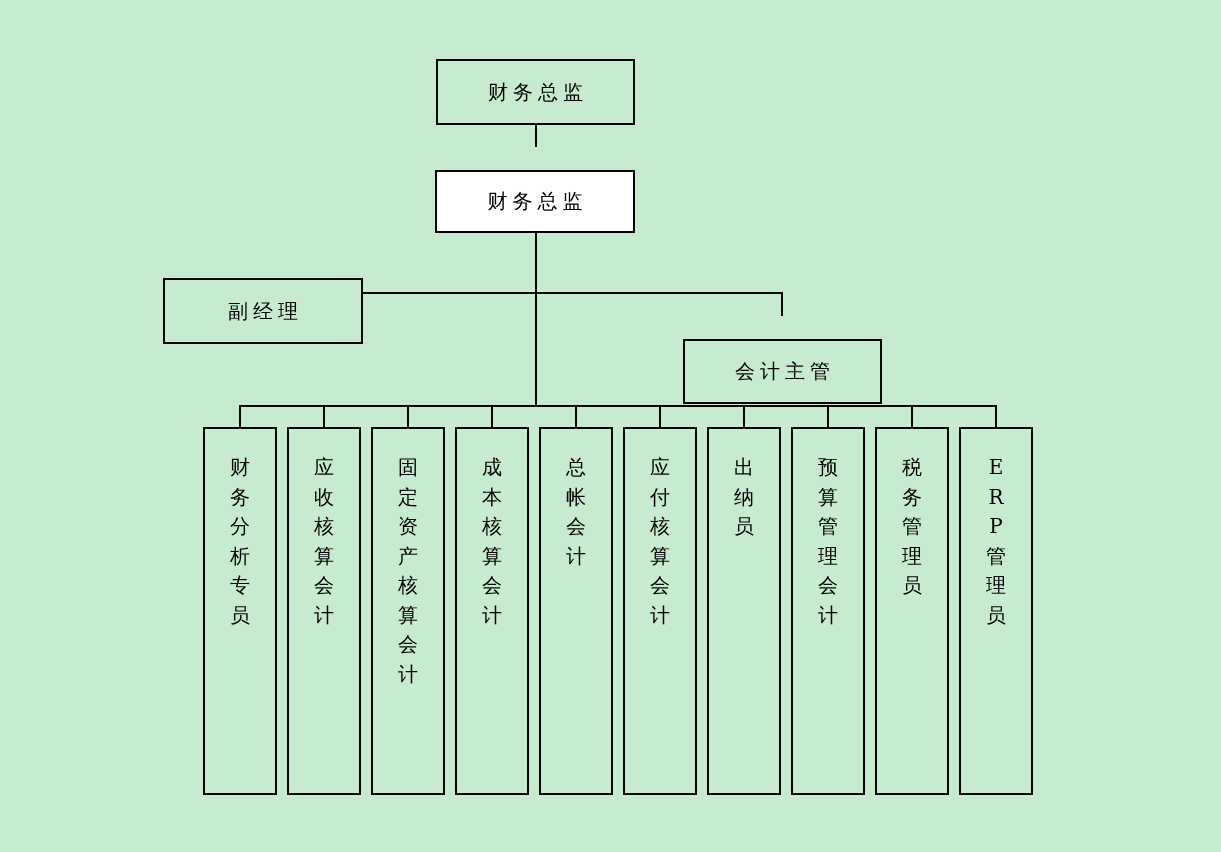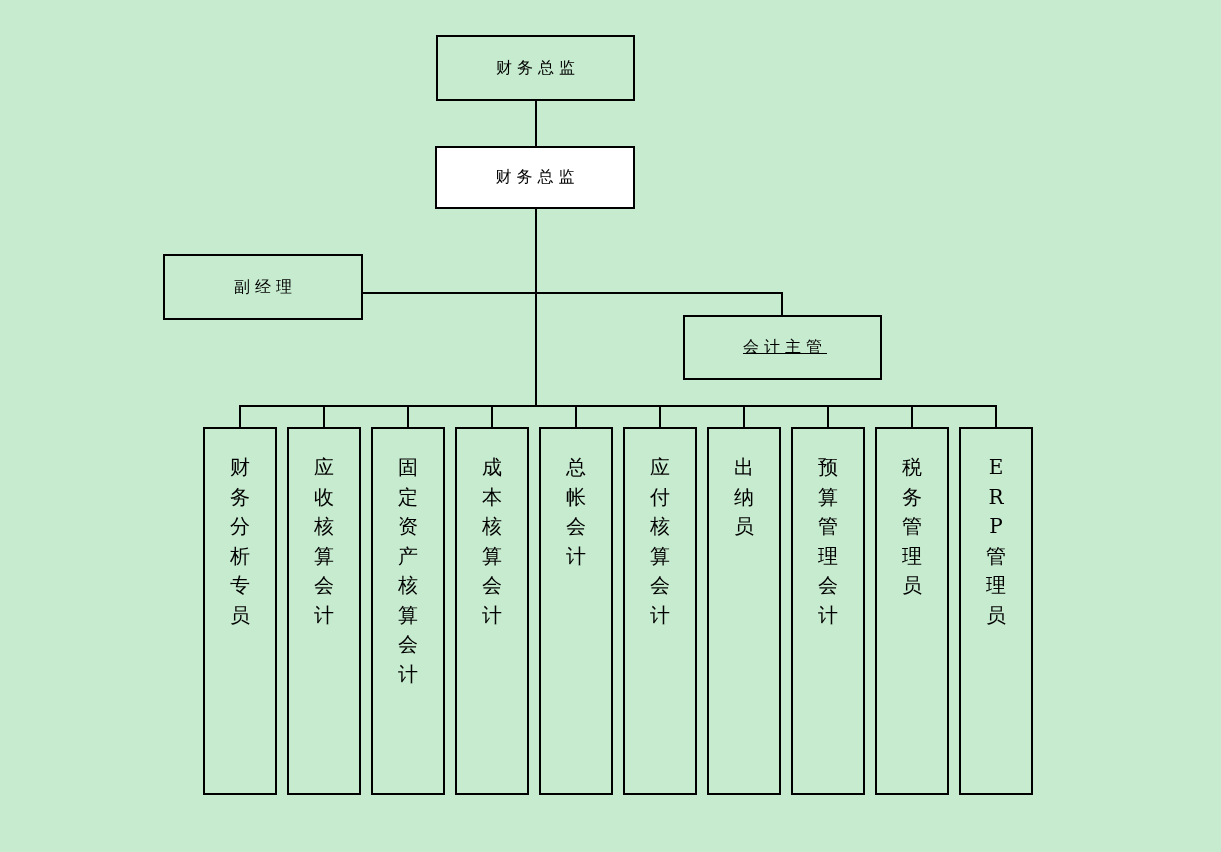--- a/index.html
+++ b/index.html
@@ -22,24 +22,25 @@
     background: var(--bg);
     overflow: hidden;
   }
   .node {
     position: absolute;
     border: 2px solid var(--line);
     background: var(--fill);
     display: flex;
     align-items: center;
     justify-content: center;
-    font-size: 16px;
+    font-size: 20px;
     letter-spacing: 5px;
     text-indent: 5px;
     white-space: nowrap;
+    margin-top: 24px;
   }
   .node.highlight { background: var(--highlight); }
   .connector {
     position: absolute;
     background: var(--line);
   }
   .staff-box {
     position: absolute;
     top: 427px;
     width: 74px;
@@ -84,21 +85,21 @@
   </div>
 
   <div class="node highlight" style="left:435px; top:146px; width:200px; height:63px;">
     <span>财务总监</span>
   </div>
 
   <div class="node" style="left:163px; top:254px; width:200px; height:66px;text-align:right;">
     <span>副经理</span>
   </div>
 
-  <div class="node" style="left:683px; top:315px; width:199px; height:65px;text-decoration:underline;">
+  <div class="node" style="left:683px; top:315px; width:199px; height:65px;">
     <span>会计主管</span>
   </div>
 
   <div class="staff-box" style="left:203px;">
     <span class="vtext">财
 务
 分
 析
 专
 员</span>

